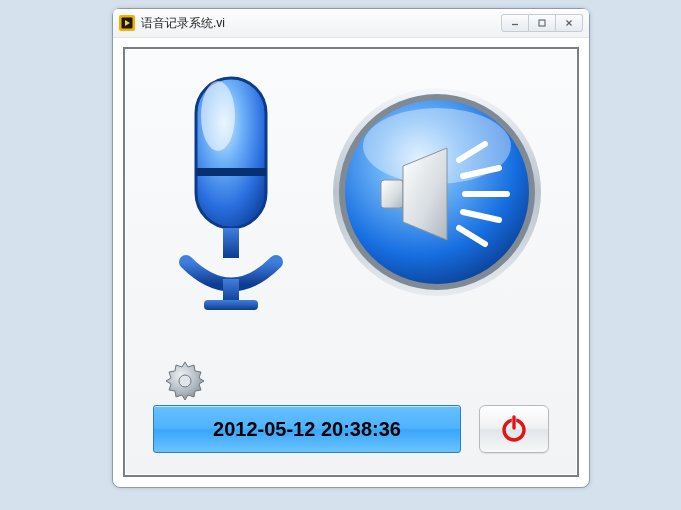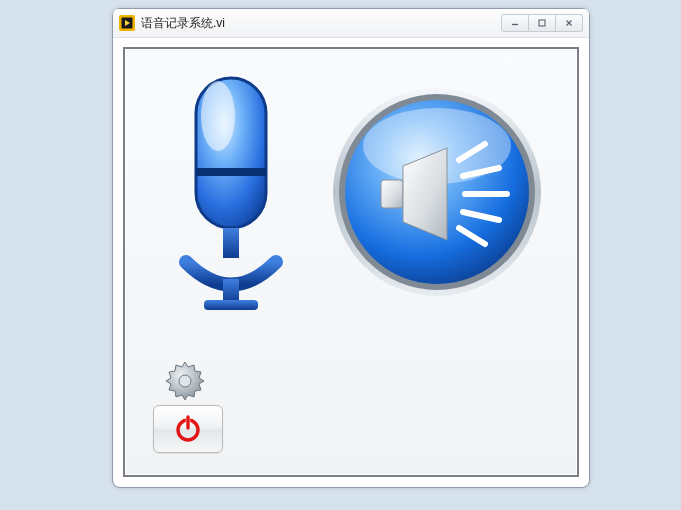--- a/index.html
+++ b/index.html
@@ -241,20 +241,21 @@
           </radialGradient>
         </defs>
         <g fill="url(#gearG)" stroke="#6e7880" stroke-width="1">
           <path d="M22 3 l3 5 6-2 1 6 6 1 -2 6 5 3 -5 3 2 6 -6 1 -1 6 -6 -2 -3 5 -3 -5 -6 2 -1 -6 -6 -1 2 -6 -5 -3 5 -3 -2 -6 6 -1 1 -6 6 2 Z"></path>
           <circle cx="22" cy="22" r="6" fill="#e0e5e9"></circle>
         </g>
       </svg>
     </div>
 
     <div class="bottom-row">
+      <div class="timestamp">2012-05-12 20:38:36</div>
       <div class="power-btn">
         <svg width="30" height="30" viewBox="0 0 30 30">
           <circle cx="15" cy="16" r="10" fill="none" stroke="#e31414" stroke-width="3.4"></circle>
           <rect x="12.8" y="2.5" width="4.4" height="13" rx="2" fill="#fff"></rect>
           <line x1="15" y1="3" x2="15" y2="14" stroke="#e31414" stroke-width="3.4" stroke-linecap="round"></line>
         </svg>
       </div>
     </div>
 
   </div>

